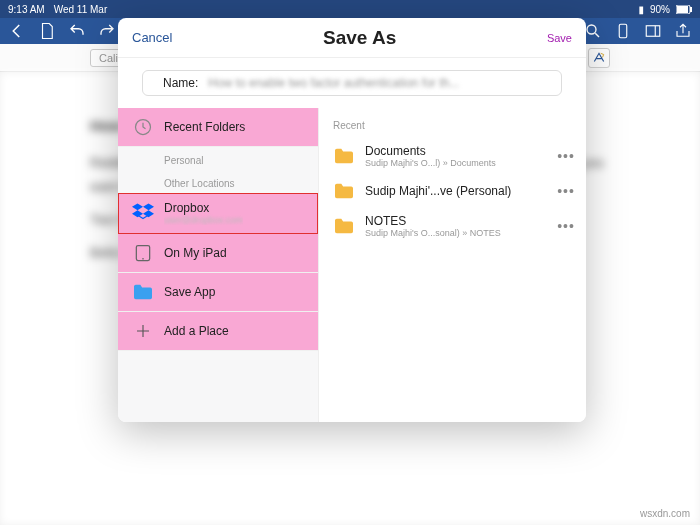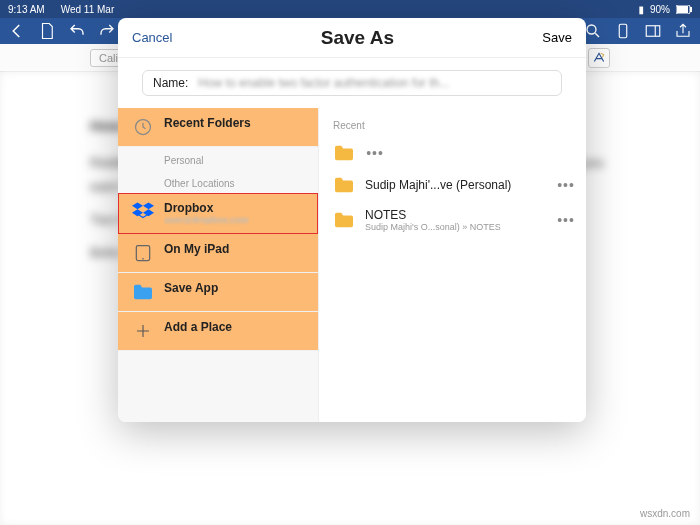--- a/index.html
+++ b/index.html
@@ -1,44 +1,44 @@
 <!DOCTYPE html>
 <html><head>
 <meta charset="utf-8">
 <style>
   * { box-sizing: border-box; margin: 0; padding: 0; font-family: -apple-system, "Helvetica Neue", Arial, sans-serif; }
   body { width: 700px; height: 525px; background: #f0f0f0; position: relative; overflow: hidden; }
   .statusbar { position: absolute; top: 0; left: 0; right: 0; height: 18px; background: #25477f; color: #fff; display: flex; align-items: center; font-size: 10px; padding: 0 8px; }
-  .statusbar .sb-left { flex: 0 0 auto; display: flex; gap: 16px; }
+  .statusbar .sb-left { flex: 0 0 auto; display: flex; gap: 9px; }
   .statusbar .sb-right { margin-left: auto; display: flex; gap: 6px; align-items: center; }
   .toolbar { position: absolute; top: 18px; left: 0; right: 0; height: 26px; background: #2a5699; display: flex; align-items: center; padding: 0 8px; gap: 12px; }
   .toolbar svg, .toolbar .ticon { width: 18px; height: 18px; fill: #fff; color: #fff; }
   .toolbar .spacer { flex: 1; }
   .subbar { position: absolute; top: 44px; left: 0; right: 0; height: 28px; background: #fbfbfb; border-bottom: 1px solid #ddd; display: flex; align-items: center; padding: 0 90px; }
   .fontselect { background: #fff; border: 1px solid #ccc; border-radius: 3px; padding: 2px 18px 2px 8px; font-size: 11px; color: #999; filter: blur(0.6px); position: relative; }
   .stylebtn { margin-left: auto; width: 22px; height: 20px; border: 1px solid #ccc; border-radius: 3px; display: flex; align-items: center; justify-content: center; background: #fff; }
   .doc-bg { position: absolute; top: 72px; left: 0; right: 0; bottom: 0; background: #fff; padding: 30px 90px; color: #444; filter: blur(4px); line-height: 1.9; font-size: 13px; overflow: hidden; }
   .doc-bg h3 { font-size: 15px; margin: 10px 0; }
   .doc-bg p { margin: 8px 0; }
   .watermark { position: absolute; bottom: 6px; right: 10px; font-size: 10px; color: #999; z-index: 50; }
 
   .dialog { position: absolute; top: 18px; left: 118px; width: 468px; height: 404px; background: #fff; border-radius: 8px; box-shadow: 0 10px 40px rgba(0,0,0,0.25); overflow: hidden; display: flex; flex-direction: column; }
   .dlg-head { height: 40px; display: flex; align-items: center; justify-content: space-between; padding: 0 14px; border-bottom: 1px solid #eee; }
   .dlg-head .cancel { color: #2a5699; font-size: 13px; }
   .dlg-head .title { font-size: 19px; font-weight: 700; color: #222; }
-  .dlg-head .save { color: #000000; font-size: 13px; }
+  .dlg-head .save { color: #a21caf; font-size: 11px; }
   .name-row { padding: 12px 24px; display: flex; align-items: center; }
-  .name-field { flex: 1; display: flex; align-items: center; border: 1px solid #ddd; border-radius: 6px; padding: 5px 10px; background: #fff; }
+  .name-field { flex: 1; display: flex; align-items: center; border: 1px solid #ddd; border-radius: 6px; padding: 5px 20px; background: #fff; }
   .name-label { font-size: 12px; color: #222; margin-right: 10px; }
   .name-value { font-size: 12px; color: #999; filter: blur(2px); flex: 1; overflow: hidden; white-space: nowrap; }
   .dlg-body { flex: 1; display: flex; overflow: hidden; }
   .left-col { width: 200px; background: #f7f7f8; overflow: hidden; }
   .right-col { flex: 1; background: #fff; border-left: 1px solid #eee; padding: 8px 0; }
   .section-label { font-size: 10px; color: #999; padding: 8px 14px 4px; margin-left: 32px; }
-  .loc-item { display: flex; padding: 8px 14px; background: #fdba74; border-bottom: 1px solid #f0f0f0; gap: 10px; font-weight: bold; }
+  .loc-item { display: flex; align-items: center; padding: 8px 14px; background: #f9a8d4; border-bottom: 1px solid #f0f0f0; gap: 10px; }
   .loc-item.highlighted { outline: 1.5px solid #e03030; outline-offset: -1px; }
   .loc-icon { width: 22px; height: 22px; display: flex; align-items: center; justify-content: center; flex-shrink: 0; }
   .loc-text { display: flex; flex-direction: column; overflow: hidden; }
   .loc-title { font-size: 12px; color: #222; white-space: nowrap; overflow: hidden; text-overflow: ellipsis; }
   .loc-sub { font-size: 9px; color: #bbb; filter: blur(1.5px); white-space: nowrap; overflow: hidden; }
   .right-label { font-size: 10px; color: #999; padding: 4px 14px 6px; }
   .folder-item { display: flex; align-items: center; padding: 7px 10px 7px 14px; gap: 10px; }
   .folder-icon { width: 22px; height: 18px; }
   .folder-text { flex: 1; display: flex; flex-direction: column; overflow: hidden; }
   .folder-title { font-size: 12px; color: #222; }
@@ -184,20 +184,24 @@
             <span class="loc-title">Add a Place</span>
           </div>
       </div>
     </div>
     <div class="right-col">
       <div class="right-label">Recent</div>
       <div class="folder-item">
         <svg class="folder-icon" viewBox="0 0 24 20">
             <path d="M2 4a2 2 0 012-2h5l2 3h9a2 2 0 012 2v9a2 2 0 01-2 2H4a2 2 0 01-2-2z" fill="#f5b942"></path>
           </svg>
+        <div class="folder-text">
+          <span class="folder-title">Documents</span>
+          <span class="folder-sub">Sudip Majhi's O...l) » Documents</span>
+        </div>
         <span class="more">•••</span>
       </div>
       <div class="folder-item">
         <svg class="folder-icon" viewBox="0 0 24 20">
             <path d="M2 4a2 2 0 012-2h5l2 3h9a2 2 0 012 2v9a2 2 0 01-2 2H4a2 2 0 01-2-2z" fill="#f5b942"></path>
           </svg>
         <div class="folder-text">
           <span class="folder-title">Sudip Majhi'...ve (Personal)</span>
           <span class="folder-sub"> </span>
         </div>

